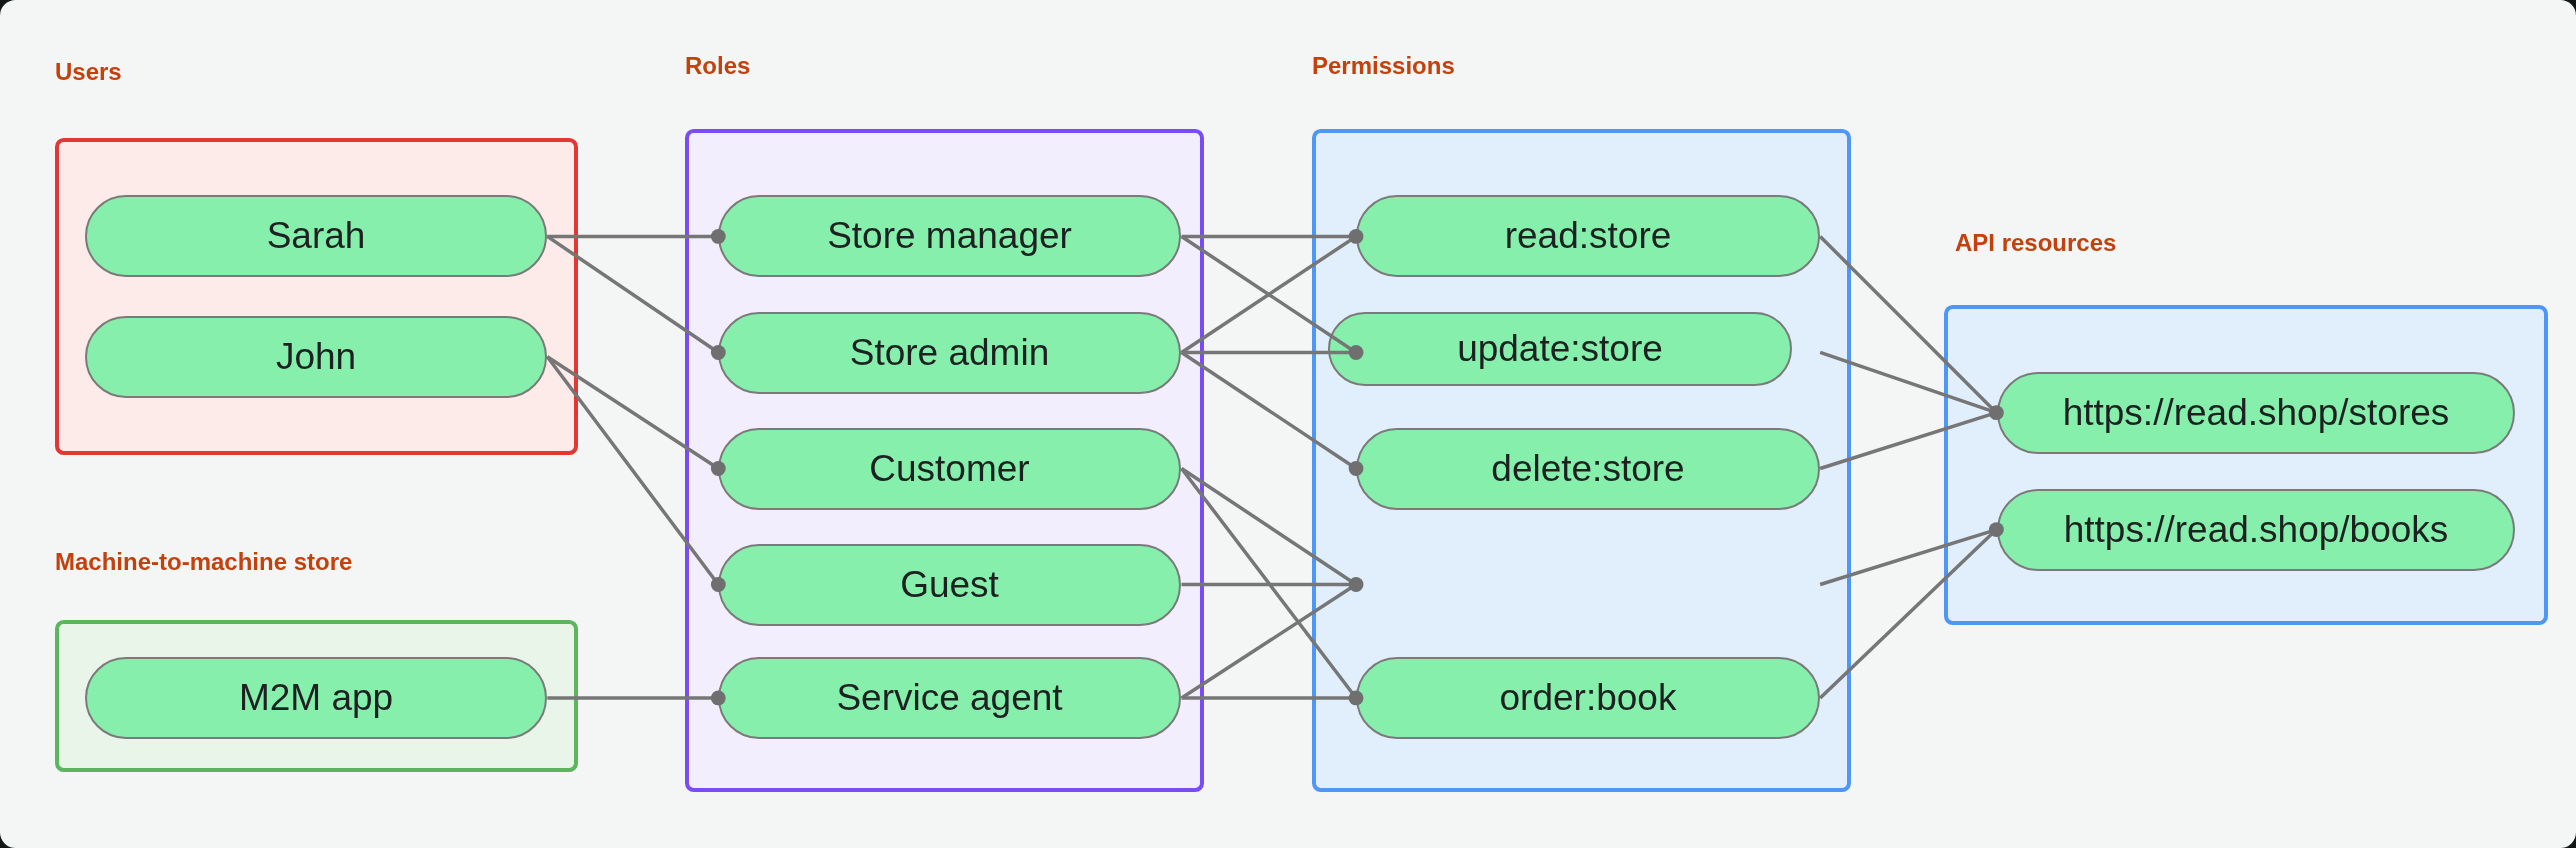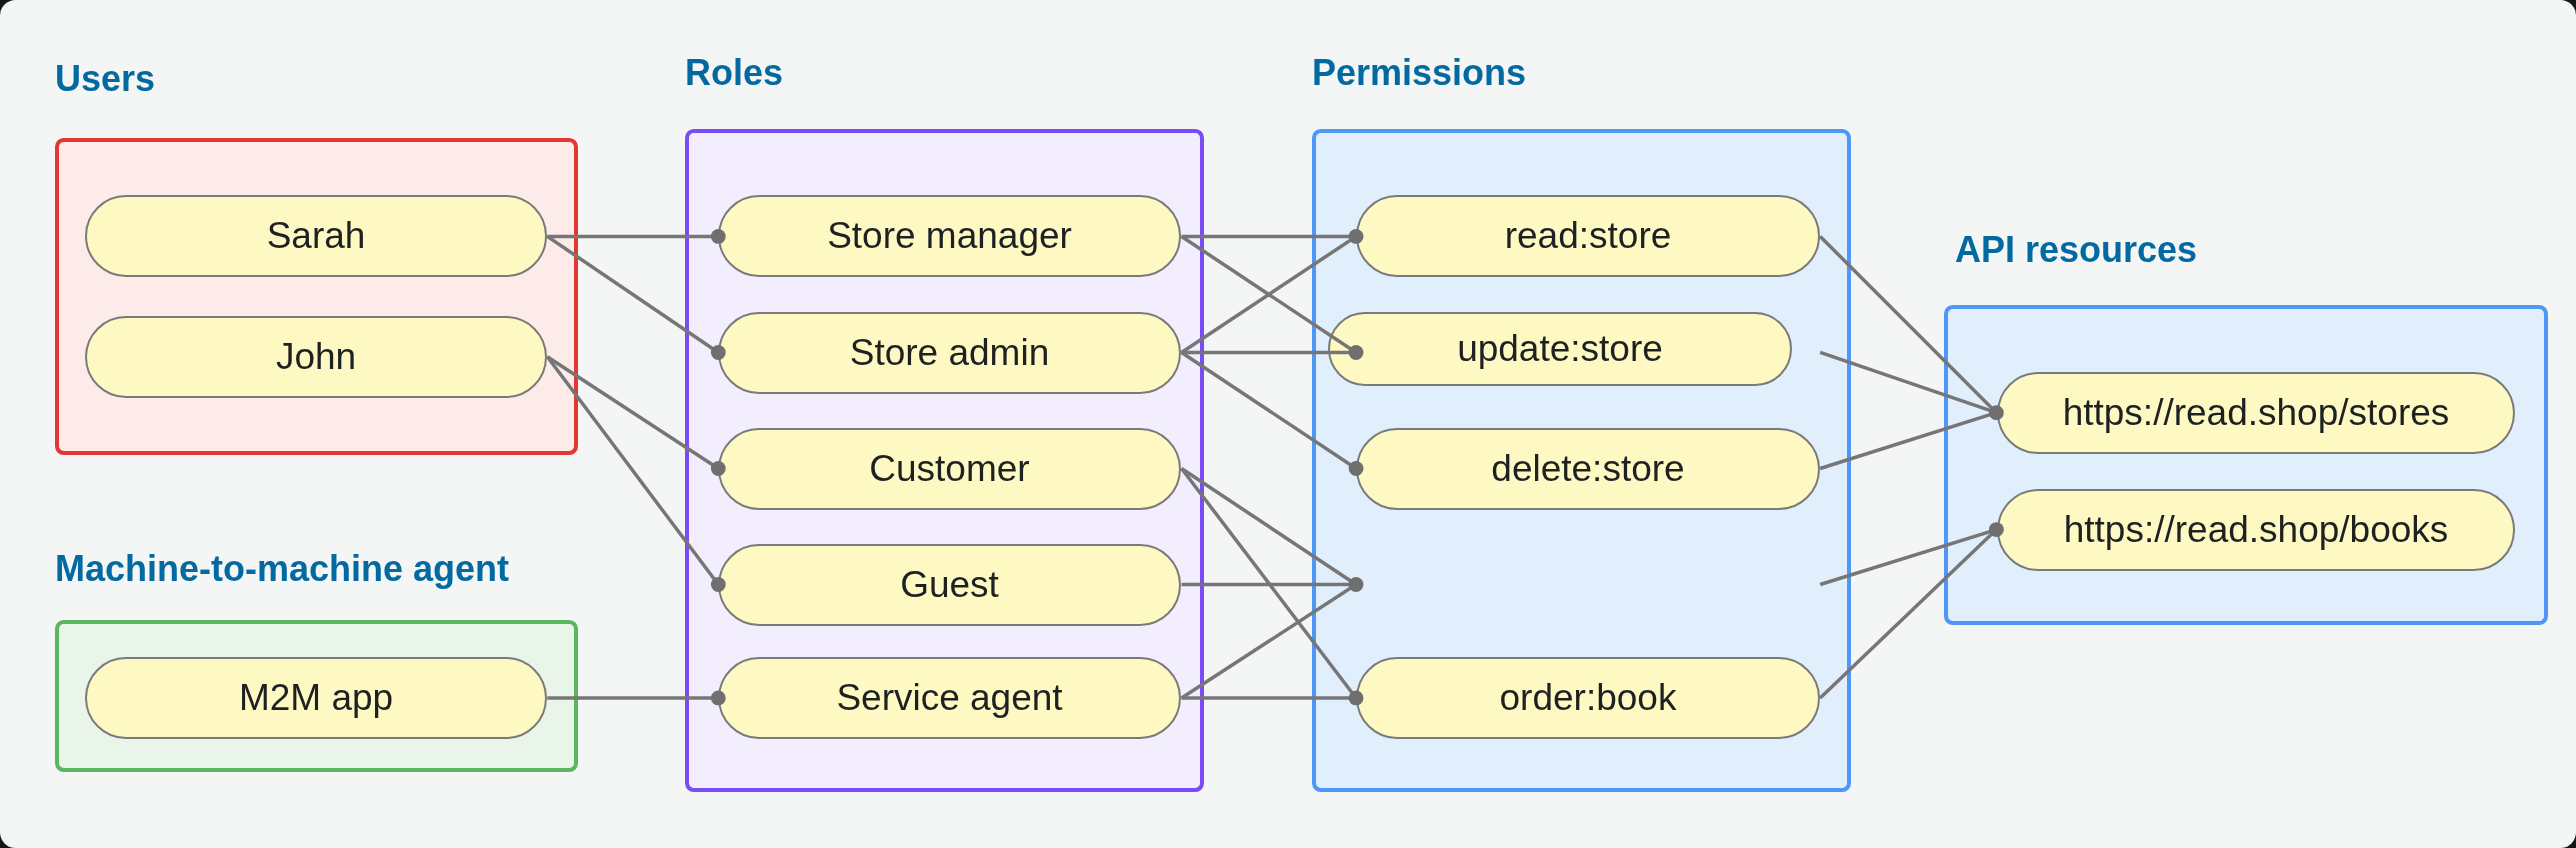--- a/index.html
+++ b/index.html
@@ -23,36 +23,36 @@
   .group-box {
     position: absolute;
     box-sizing: border-box;
     border-width: 4.4px;
     border-style: solid;
     border-radius: 8.7px;
     z-index: 1;
   }
   .group-label {
     position: absolute;
-    font-size: 36px;
+    font-size: 24px;
     font-weight: 600;
-    color: #0369a1;
+    color: #c2410c;
     white-space: nowrap;
     z-index: 1;
   }
   #edges {
     position: absolute;
     left: 0; top: 0;
     z-index: 4;
     pointer-events: none;
   }
   .node-pill {
     position: absolute;
     box-sizing: border-box;
-    background: #fef9c3;
+    background: #86efac;
     border: 2.6px solid #7a7a7a;
     border-radius: 52px;
     display: flex;
     align-items: center;
     justify-content: center;
     font-size: 37px;
     color: #1d2121;
     white-space: nowrap;
     z-index: 3;
   }
@@ -92,21 +92,21 @@
       <circle cx="1554" cy="537" r="8.5" fill="#6f6f6f"></circle>
       <circle cx="1554" cy="670" r="8.5" fill="#6f6f6f"></circle>
       <circle cx="1554" cy="800" r="8.5" fill="#6f6f6f"></circle>
       <circle cx="2288" cy="473" r="8.5" fill="#6f6f6f"></circle>
       <circle cx="2288" cy="607" r="8.5" fill="#6f6f6f"></circle>
     </svg>
 <div class="group-label" style="left: 55px; top: 58px;">Users</div>
     <div class="group-box" style="left: 55px; top: 138px; width: 523px; height: 317px; border-color: rgb(226, 55, 50); background: rgb(252, 235, 232);"></div>
     <div class="node-pill" style="left: 85px; top: 195px; width: 462px; height: 82px;">Sarah</div>
     <div class="node-pill" style="left: 85px; top: 316px; width: 462px; height: 82px;">John</div>
-    <div class="group-label" style="left: 55px; top: 548px;">Machine-to-machine agent</div>
+    <div class="group-label" style="left: 55px; top: 548px;">Machine-to-machine store</div>
     <div class="group-box" style="left: 55px; top: 620px; width: 523px; height: 152px; border-color: rgb(91, 182, 94); background: rgb(233, 245, 233);"></div>
     <div class="node-pill" style="left: 85px; top: 657px; width: 462px; height: 82px;">M2M app</div>
     <div class="group-label" style="left: 685px; top: 52px;">Roles</div>
     <div class="group-box" style="left: 685px; top: 129px; width: 519px; height: 663px; border-color: rgb(122, 76, 245); background: rgb(243, 238, 254);"></div>
     <div class="node-pill" style="left: 718px; top: 195px; width: 463px; height: 82px; text-align: center;">Store manager</div>
     <div class="node-pill" style="left: 718px; top: 312px; width: 463px; height: 82px;">Store admin</div>
     <div class="node-pill" style="left: 718px; top: 428px; width: 463px; height: 82px;">Customer</div>
     <div class="node-pill" style="left: 718px; top: 657px; width: 463px; height: 82px;">Service agent</div>
     <div class="node-pill" style="left: 718px; top: 544px; width: 463px; height: 82px;">Guest</div>
     <div class="group-label" style="left: 1312px; top: 52px;">Permissions</div>

